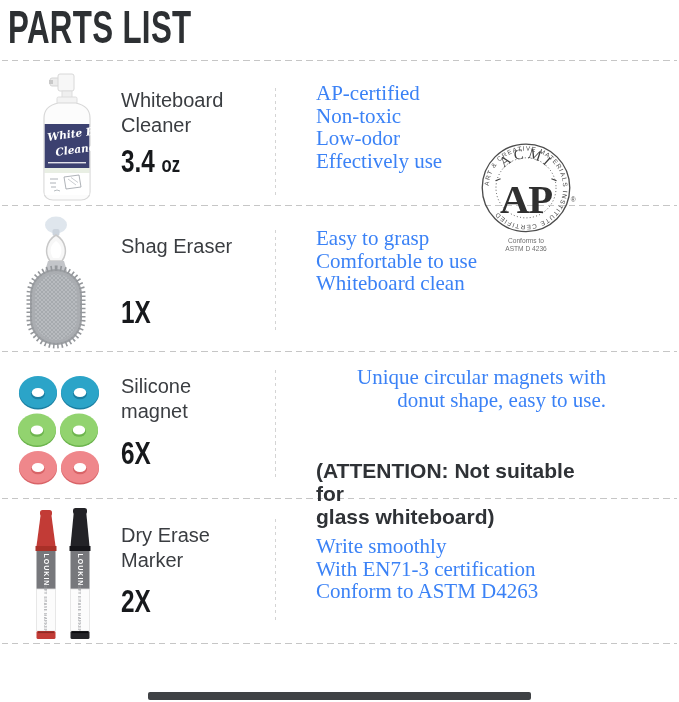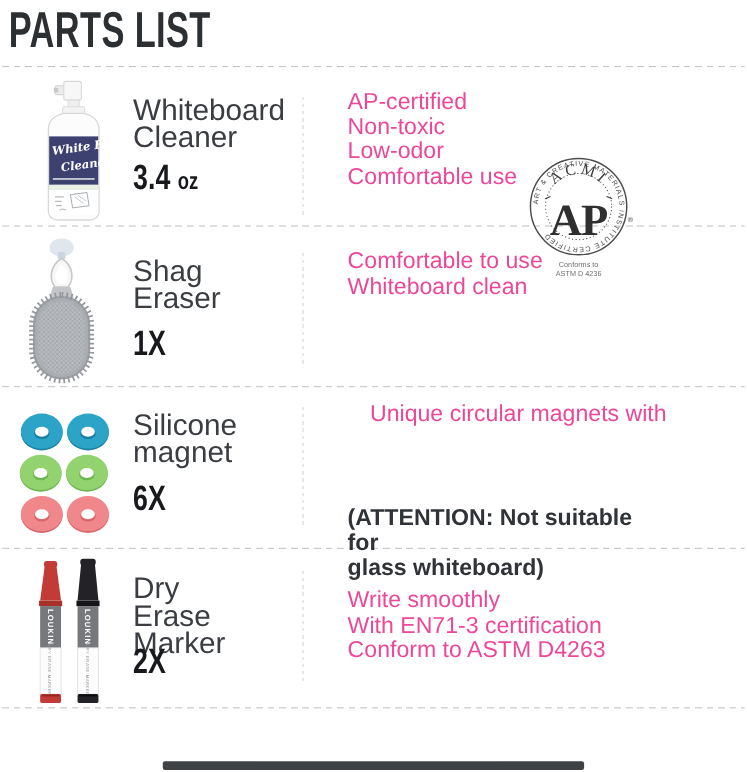--- a/index.html
+++ b/index.html
@@ -4,27 +4,27 @@
 <style>
   html,body{margin:0;padding:0;background:#fff;}
   .canvas{position:relative;width:679px;height:702px;background:#ffffff;overflow:hidden;
           font-family:"Liberation Sans",sans-serif;color:#45484c;}
   .page-title{position:absolute;left:8px;top:0px;font-size:46px;font-weight:700;color:#2d3033;
               letter-spacing:.5px;transform:scaleX(.68);transform-origin:0 0;white-space:nowrap;}
   .h-dash{position:absolute;left:2px;right:2px;height:1px;
           background-image:repeating-linear-gradient(90deg,#c6c6c6 0 6px,transparent 6px 10.5px);}
   .row{position:absolute;left:0;width:679px;}
   .prod-img{position:absolute;}
-  .name-col{position:absolute;left:121px;width:118px;font-size:27px;line-height:25px;color:#3a3d41;}
+  .name-col{position:absolute;left:121px;width:118px;font-size:20px;line-height:25px;color:#3a3d41;}
   .qty{position:absolute;left:121px;font-weight:700;color:#17191c;font-size:32px;line-height:32px;
        transform:scaleX(.76);transform-origin:0 50%;white-space:nowrap;}
   .qty .unit{font-size:22px;}
   .v-dash{position:absolute;left:275px;width:1px;
           background-image:repeating-linear-gradient(180deg,#d4d4d4 0 3px,transparent 3px 6.5px);}
-  .desc-col{position:absolute;left:316px;width:280px;font-size:21px;line-height:22.5px;color:#ec4899;}
+  .desc-col{position:absolute;left:316px;width:280px;font-size:21px;line-height:22.5px;color:#3b82f6;font-family:Liberation Serif, serif;}
   .desc-col.wide{width:290px;text-align:right;}
   .attention{position:absolute;left:316px;width:290px;font-size:21px;line-height:23px;font-weight:700;color:#2f3236;margin-top:32px;}
   .seal{position:absolute;left:464px;top:79px;}
   .footer-bar{position:absolute;left:148px;top:692px;width:383px;height:8px;background:#3f4245;border-radius:2px;}
 </style>
 </head>
 <body>
 
 <div class="canvas">
 
@@ -55,21 +55,21 @@
       <path d="M44,111 l8,6 M47,109.5 l7,5" stroke="#b3b8bd" stroke-width=".7"></path>
       <path d="M30,123 q3,-2 6,0" stroke="#9aa0a6" stroke-width=".7" fill="none"></path>
     </svg>
     <div class="name-col" style="top:27px;">Whiteboard Cleaner</div>
     <div class="qty" style="top:84px;"><span>3.4</span>&nbsp;<span class="unit">oz</span></div>
     <div class="v-dash" style="top:27px;height:110px;"></div>
     <div class="desc-col" style="top:21px;">
       <div>AP-certified</div>
       <div>Non-toxic</div>
       <div>Low-odor</div>
-      <div>Comfortable use</div>
+      <div>Effectively use</div>
     </div>
     <svg class="seal" width="124" height="114" viewBox="0 0 120 112">
       <circle cx="60" cy="47" r="43" fill="none" stroke="#4c4c4c" stroke-width="1.3"></circle>
       <circle cx="60" cy="47" r="29.5" fill="none" stroke="#4c4c4c" stroke-width="0.9" stroke-dasharray="1 2.2"></circle>
       <defs>
         <path id="ringPath" d="M 23.5,47 a 36.5,36.5 0 1,1 0,0.01"></path>
         <path id="acmiPath" d="M 32,46 A 28,28 0 0 1 88,46"></path>
       </defs>
       <text font-size="6.3" letter-spacing="1" fill="#4c4c4c" font-family="Liberation Sans, sans-serif">
         <textPath href="#ringPath" startOffset="2">ART &amp; CREATIVE MATERIALS INSTITUTE CERTIFIED</textPath>
@@ -100,20 +100,21 @@
       <polygon points="32,47 48,47 51,57 29,57" fill="#c3c5c9"></polygon>
       <rect x="14" y="55" width="52" height="76" rx="26" fill="#9da0a4" stroke="#94979b" stroke-width="7" stroke-dasharray="1.5 2.6"></rect>
       <rect x="16" y="57" width="48" height="72" rx="24" fill="#aaadb1"></rect>
       <rect x="19" y="60" width="42" height="66" rx="21" fill="#b8bbbf"></rect>
       <rect x="19" y="60" width="42" height="66" rx="21" fill="url(#mesh)"></rect>
     </svg>
     <div class="name-col" style="top:28px;">Shag Eraser</div>
     <div class="qty" style="top:90px;"><span>1X</span><span class="unit"></span></div>
     <div class="v-dash" style="top:24px;height:104px;"></div>
     <div class="desc-col" style="top:21px;">
+      <div>Easy to grasp</div>
       <div>Comfortable to use</div>
       <div>Whiteboard clean</div>
     </div>
   </div>
 
   <div class="row" style="top:352px;height:145px;">
     <svg class="prod-img" style="left:12px;top:20px;" width="94" height="114" viewBox="0 0 94 114">
       <g>
         <ellipse cx="26" cy="21.5" rx="19" ry="16" fill="#1b7fa2"></ellipse>
         <ellipse cx="26" cy="20" rx="19" ry="16" fill="#2ba4c8"></ellipse>
@@ -149,20 +150,21 @@
         <ellipse cx="68" cy="95" rx="19" ry="16" fill="#ef878b"></ellipse>
         <ellipse cx="68" cy="97" rx="7" ry="5.2" fill="#d96468"></ellipse>
         <ellipse cx="68" cy="95.5" rx="6.2" ry="4.5" fill="#ffffff"></ellipse>
       </g>
     </svg>
     <div class="name-col" style="top:22px;">Silicone magnet</div>
     <div class="qty" style="top:85px;"><span>6X</span><span class="unit"></span></div>
     <div class="v-dash" style="top:18px;height:110px;"></div>
     <div class="desc-col wide" style="top:14px;">
       <div>Unique circular magnets with</div>
+      <div>donut shape, easy to use.</div>
     </div>
     <div class="attention" style="top:75px;">
       <div>(ATTENTION: Not suitable for</div>
       <div>glass whiteboard)</div>
     </div>
   </div>
 
   <div class="row" style="top:499px;height:144px;">
     <svg class="prod-img" style="left:26px;top:7px;" width="78" height="136" viewBox="0 0 78 136">
 

